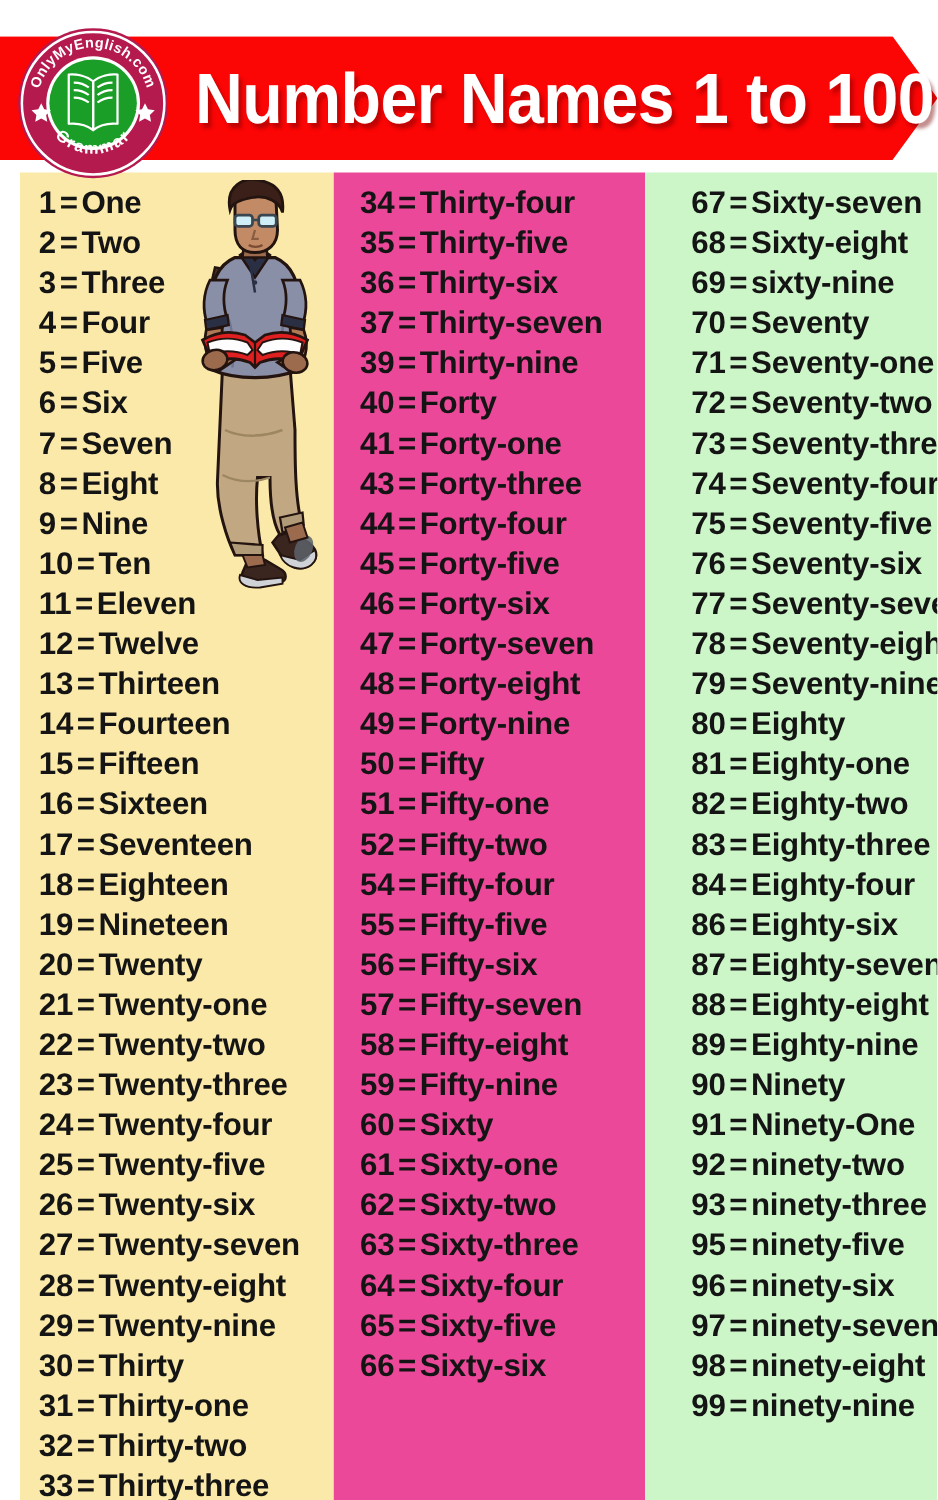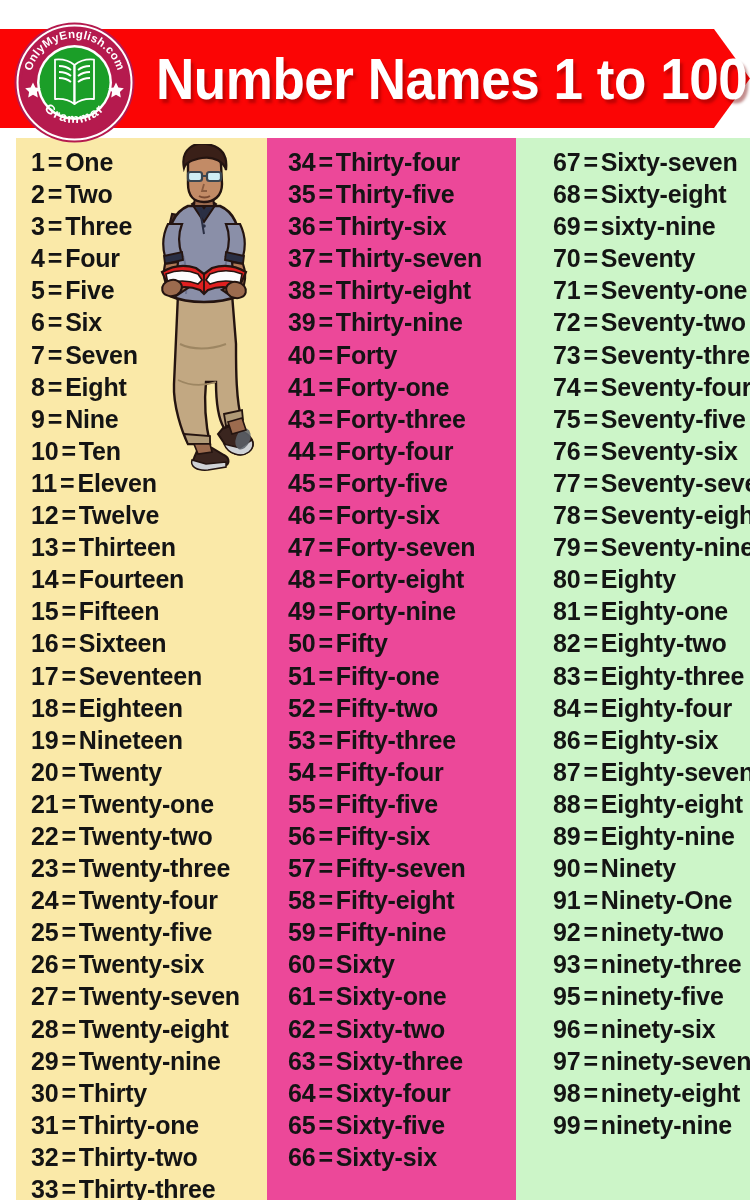--- a/index.html
+++ b/index.html
@@ -251,35 +251,33 @@
         </svg>
       </div>
     </div>
 
     <div class="col col2">
       <div class="list" id="list-1">
           <div class="row"><span class="num">34</span><span class="eq">=</span><span class="word">Thirty-four</span></div>
           <div class="row"><span class="num">35</span><span class="eq">=</span><span class="word">Thirty-five</span></div>
           <div class="row"><span class="num">36</span><span class="eq">=</span><span class="word">Thirty-six</span></div>
           <div class="row"><span class="num">37</span><span class="eq">=</span><span class="word">Thirty-seven</span></div>
-          <div class="row"><span class="num">38</span><span class="eq">=</span><span class="word">Thirty-eight</span></div>
           <div class="row"><span class="num">39</span><span class="eq">=</span><span class="word">Thirty-nine</span></div>
           <div class="row"><span class="num">40</span><span class="eq">=</span><span class="word">Forty</span></div>
           <div class="row"><span class="num">41</span><span class="eq">=</span><span class="word">Forty-one</span></div>
           <div class="row"><span class="num">43</span><span class="eq">=</span><span class="word">Forty-three</span></div>
           <div class="row"><span class="num">44</span><span class="eq">=</span><span class="word">Forty-four</span></div>
           <div class="row"><span class="num">45</span><span class="eq">=</span><span class="word">Forty-five</span></div>
           <div class="row"><span class="num">46</span><span class="eq">=</span><span class="word">Forty-six</span></div>
           <div class="row"><span class="num">47</span><span class="eq">=</span><span class="word">Forty-seven</span></div>
           <div class="row"><span class="num">48</span><span class="eq">=</span><span class="word">Forty-eight</span></div>
           <div class="row"><span class="num">49</span><span class="eq">=</span><span class="word">Forty-nine</span></div>
           <div class="row"><span class="num">50</span><span class="eq">=</span><span class="word">Fifty</span></div>
           <div class="row"><span class="num">51</span><span class="eq">=</span><span class="word">Fifty-one</span></div>
           <div class="row"><span class="num">52</span><span class="eq">=</span><span class="word">Fifty-two</span></div>
-          <div class="row"><span class="num">53</span><span class="eq">=</span><span class="word">Fifty-three</span></div>
           <div class="row"><span class="num">54</span><span class="eq">=</span><span class="word">Fifty-four</span></div>
           <div class="row"><span class="num">55</span><span class="eq">=</span><span class="word">Fifty-five</span></div>
           <div class="row"><span class="num">56</span><span class="eq">=</span><span class="word">Fifty-six</span></div>
           <div class="row"><span class="num">57</span><span class="eq">=</span><span class="word">Fifty-seven</span></div>
           <div class="row"><span class="num">58</span><span class="eq">=</span><span class="word">Fifty-eight</span></div>
           <div class="row"><span class="num">59</span><span class="eq">=</span><span class="word">Fifty-nine</span></div>
           <div class="row"><span class="num">60</span><span class="eq">=</span><span class="word">Sixty</span></div>
           <div class="row"><span class="num">61</span><span class="eq">=</span><span class="word">Sixty-one</span></div>
           <div class="row"><span class="num">62</span><span class="eq">=</span><span class="word">Sixty-two</span></div>
           <div class="row"><span class="num">63</span><span class="eq">=</span><span class="word">Sixty-three</span></div>

